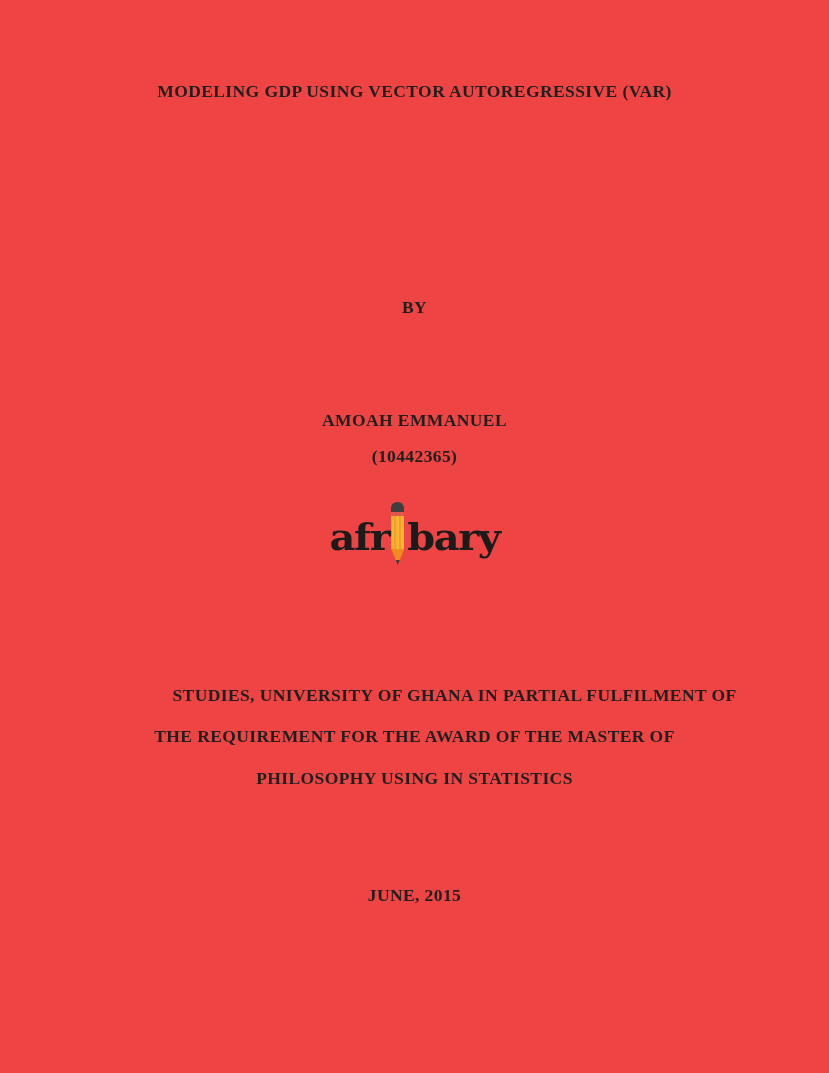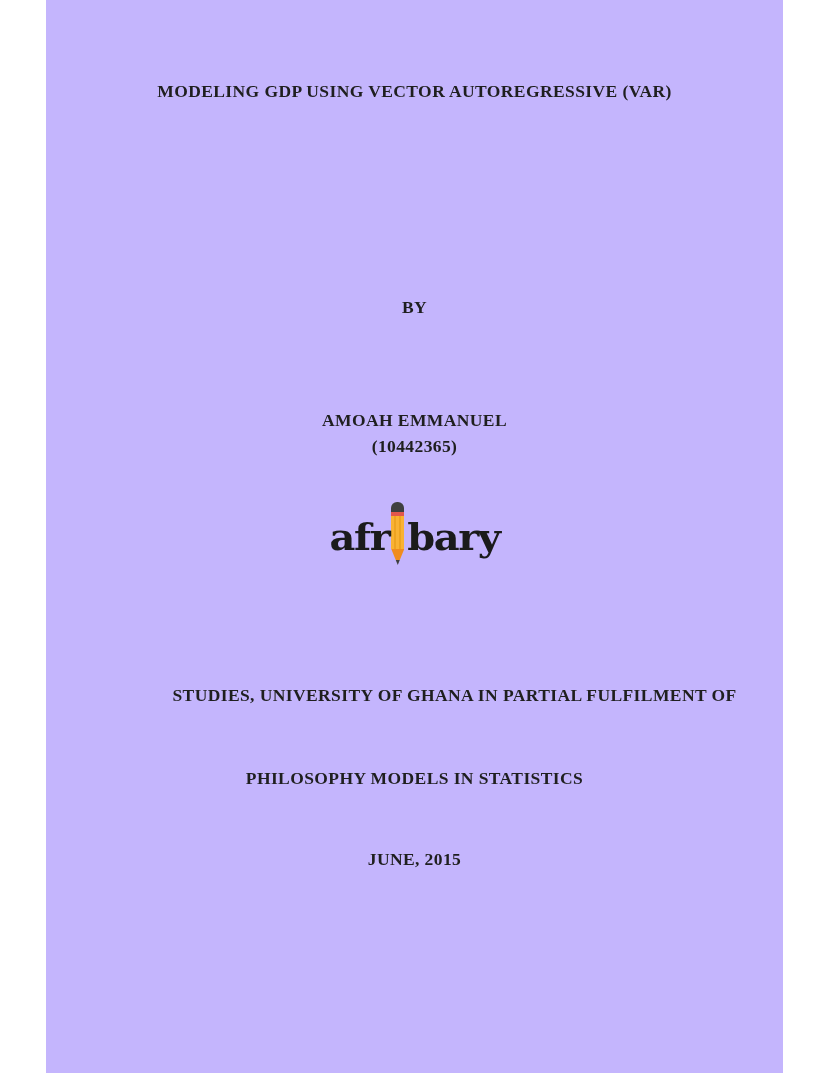--- a/index.html
+++ b/index.html
@@ -2,49 +2,49 @@
 <html style="--text: #1b1b1b; --pencil-cap: #3f3f3f; --pencil-band: #e2574c; --pencil-body: #f9b233; --pencil-tip: #f08c1e;"><head>
 <meta charset="utf-8">
 <style>
   html, body {
     margin: 0;
     padding: 0;
     background: #ffffff;
   }
   .page {
     position: relative;
-    width: 737px;
+    width: 829px;
     height: 1073px;
     margin: 0 auto;
-    background: #c4b5fd;
+    background: #ef4444;
     overflow: hidden;
     font-family: "Liberation Serif", serif;
     color: #1f1f1f;
   }
   .line {
     position: absolute;
     left: 0;
     width: 100%;
     text-align: center;
     font-weight: 700;
     font-size: 17.5px;
     line-height: 22px;
     letter-spacing: 0.4px;
     white-space: nowrap;
   }
   .title-line-1 { top: 80px; }
   .title-line-2 { top: 121px; }
   .by-line      { top: 296px; }
   .author-line  { top: 409px; }
-  .id-line      { top: 435px; }
+  .id-line      { top: 445px; }
   .stmt-1       { top: 641px; }
   .stmt-2       { top: 684px; margin-left: 40px; }
   .stmt-3       { top: 725px; }
   .stmt-4       { top: 767px; }
-  .date-line    { top: 848px; }
+  .date-line    { top: 884px; }
 
   
   .logo-wrap {
     position: absolute;
     top: 502px;
     left: 0;
     width: 100%;
     display: flex;
     justify-content: center;
     align-items: center;
@@ -114,18 +114,19 @@
       <span class="pencil-band"></span>
       <span class="pencil-body"></span>
       <span class="pencil-tip"></span>
     </span>
     <span class="logo-text">bary</span>
   </div>
 
 
   <div class="line stmt-2">STUDIES, UNIVERSITY OF GHANA IN PARTIAL FULFILMENT OF</div>
 
+  <div class="line stmt-3">THE REQUIREMENT FOR THE AWARD OF THE MASTER OF</div>
 
-  <div class="line stmt-4">PHILOSOPHY MODELS IN STATISTICS</div>
+  <div class="line stmt-4">PHILOSOPHY USING IN STATISTICS</div>
 
   <div class="line date-line">JUNE, 2015</div>
 
 </div>
 
 </body></html>

